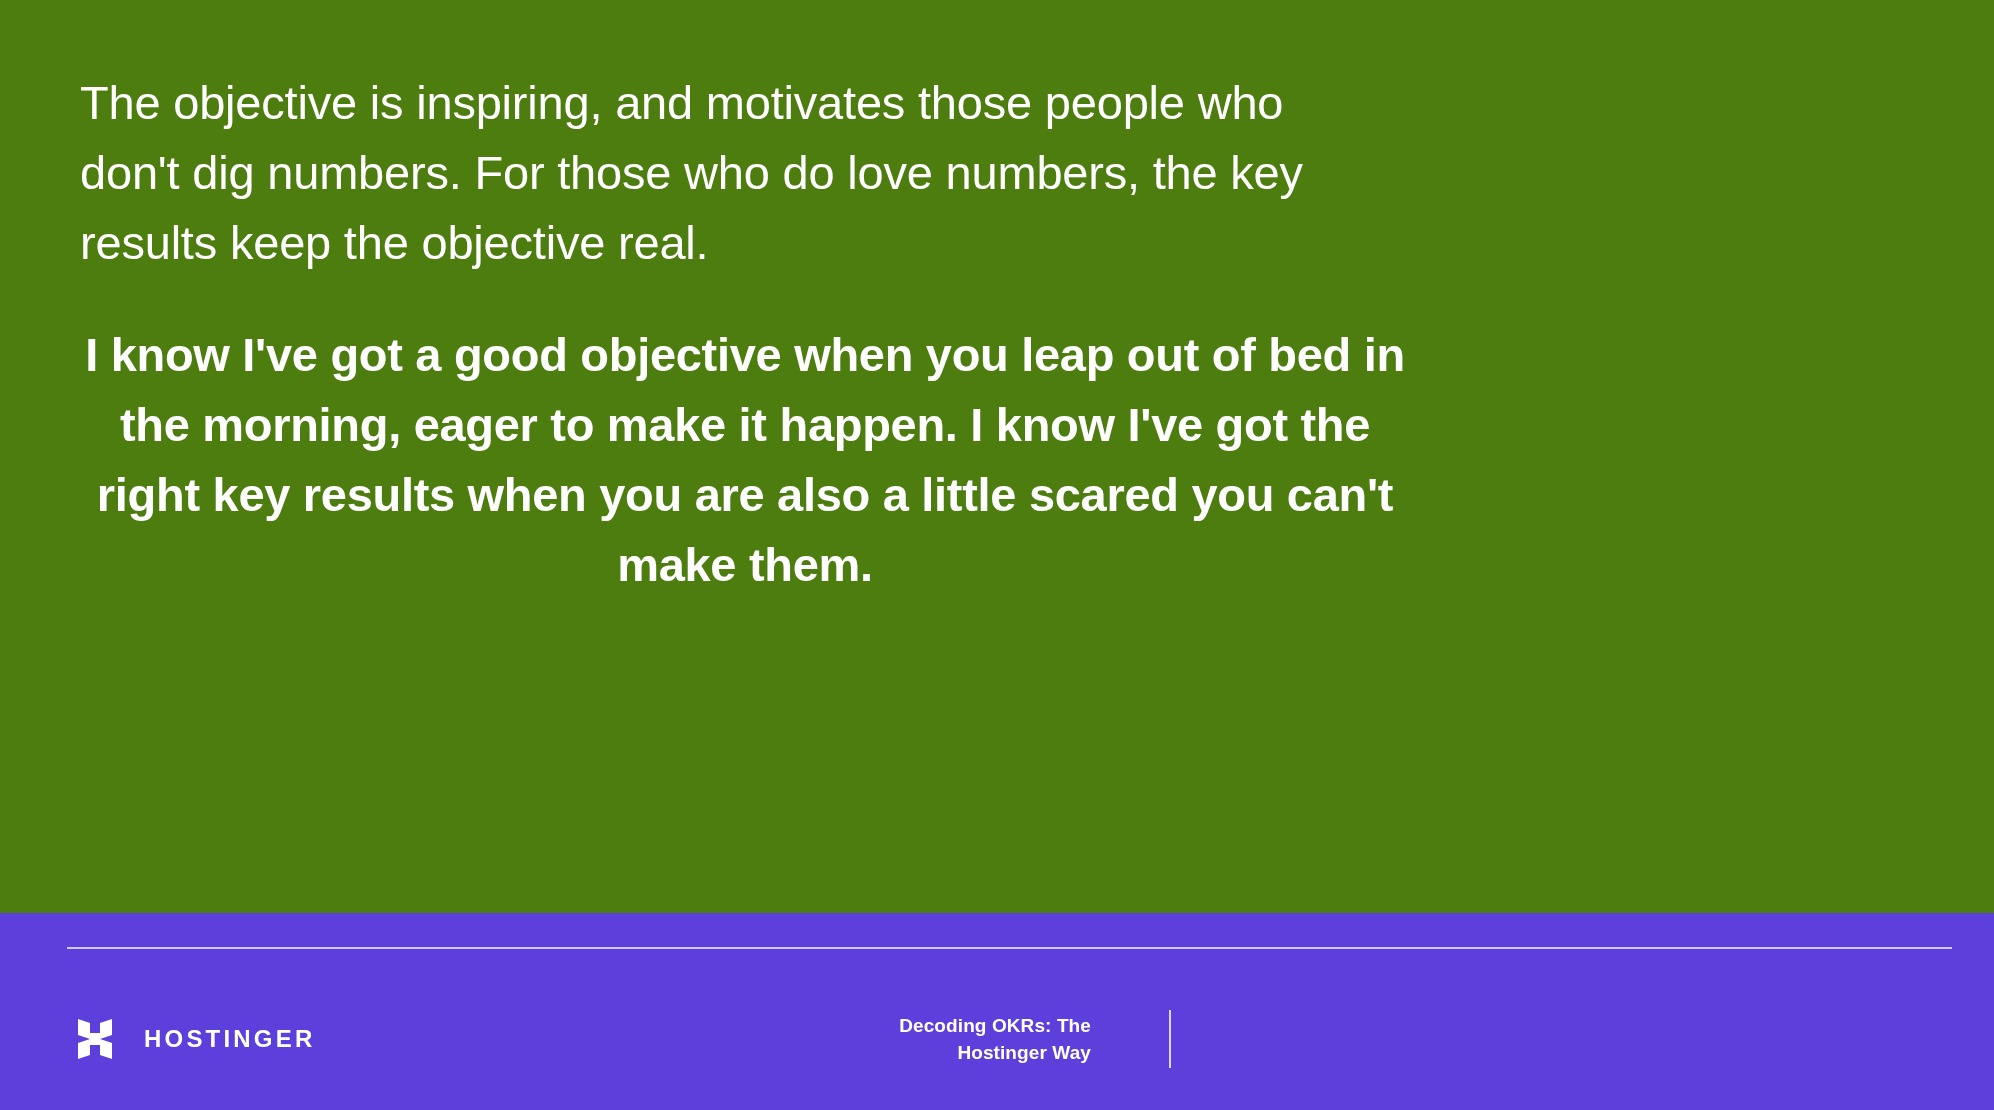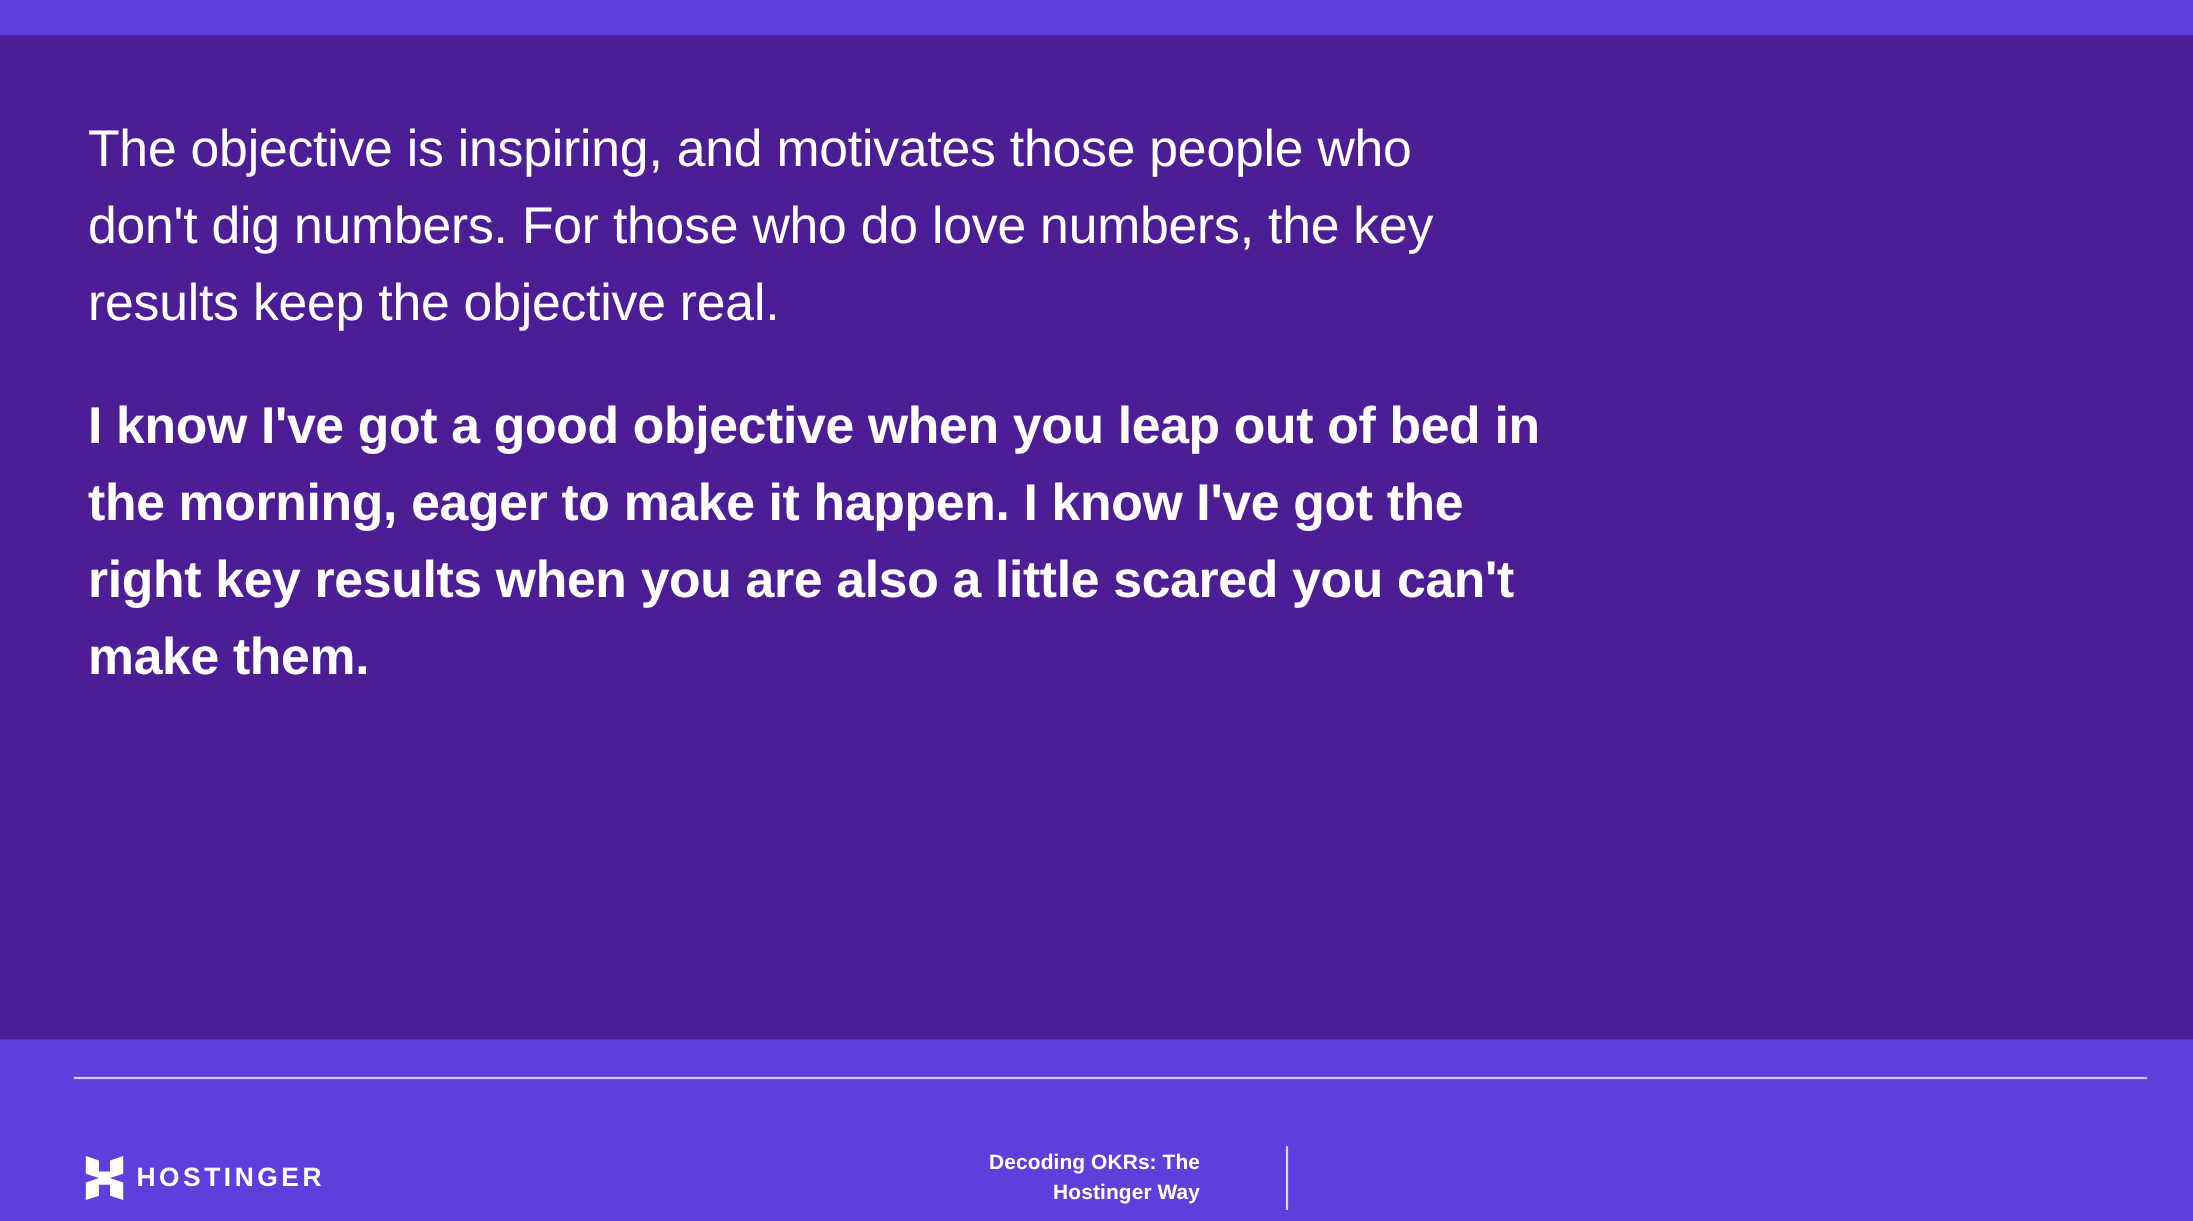--- a/index.html
+++ b/index.html
@@ -15,24 +15,23 @@
     font-family: "Liberation Sans", sans-serif;
     color: #ffffff;
     position: relative;
   }
 
   .slide {
     position: absolute;
     inset: 0;
     width: 1994px;
     height: 913px;
-    background: #4c1d95;
+    background: #4d7c0f;
     display: flex;
     flex-direction: column;
-    margin-top: 32px;
   }
 
   
   .content {
     position: absolute;
     left: 80px;
     top: 68px;
     width: 1420px;
   }
 
@@ -48,20 +47,21 @@
 
   .quote-main {
     margin-top: 42px;
     font-size: 47px;
     line-height: 70px;
     font-weight: 700;
     letter-spacing: -0.3px;
     color: #ffffff;
     max-width: 1330px;
     white-space: pre-line;
+    text-align: center;
   }
 
   .attribution {
     margin-top: 64px;
     font-size: 20px;
     line-height: 28px;
     letter-spacing: 0.1px;
     color: #ffffff;
   }
 
@@ -91,21 +91,21 @@
     top: 1000px;
     height: 90px;
   }
 
   .brand {
     position: absolute;
     left: 76px;
     top: 18px;
     display: flex;
     align-items: center;
-    gap: 10px;
+    gap: 30px;
   }
 
   .brand-mark {
     width: 38px;
     height: 42px;
     display: block;
   }
 
   .brand-name {
     font-size: 24px;

